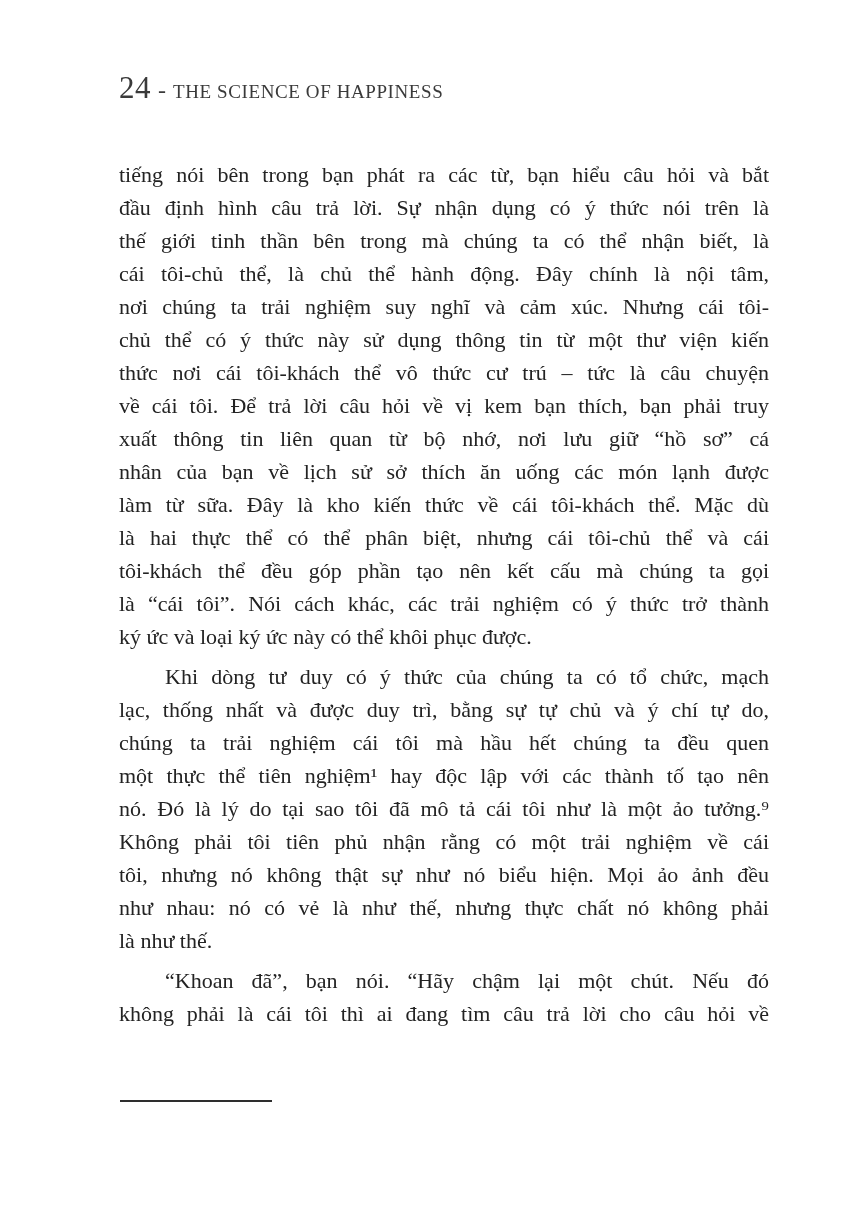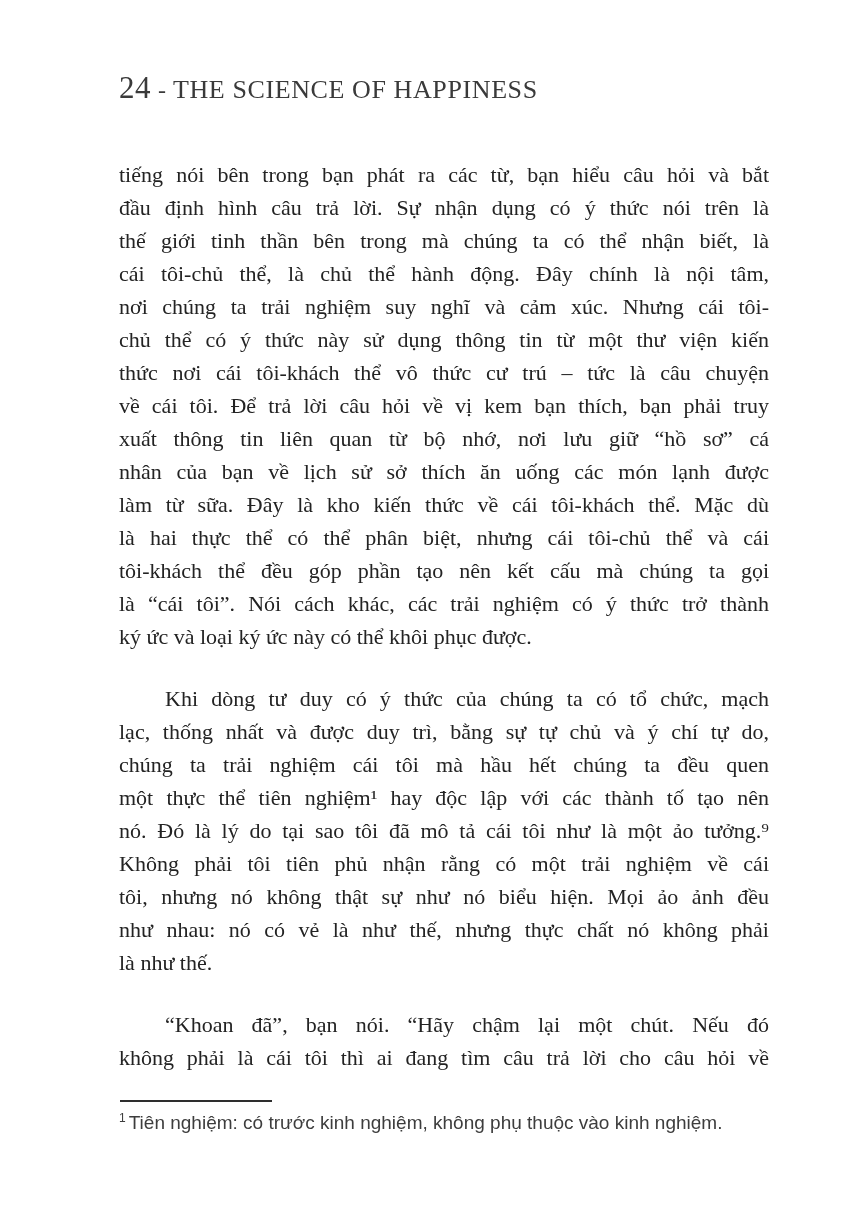--- a/index.html
+++ b/index.html
@@ -21,32 +21,32 @@
   }
   .running-header {
     position: absolute;
     left: 119px;
     top: 70px;
     color: var(--header-color);
     white-space: nowrap;
   }
   .running-header .pagenum { font-size: 31px; letter-spacing: 0.5px; text-align: right; }
   .running-header .sep { font-size: 24px; margin: 0 7px; }
-  .running-header .booktitle { font-size: 26px; letter-spacing: 0.6px; }
+  .running-header .booktitle { font-size: 19px; letter-spacing: 0.6px; }
   .body-text {
     position: absolute;
     left: 119px;
     top: 158px;
     width: 650px;
     color: var(--text-color);
     font-size: 22px;
     line-height: 33px;
   }
   .para { margin: 0; }
-  .para + .para { margin-top: 29px; }
+  .para + .para { margin-top: 7px; }
   .line {
     text-align: justify;
     text-align-last: justify;
     white-space: normal;
     height: 33px;
     overflow: visible;
   }
   .line.last { text-align-last: left; }
   .para.indent .line:first-child { padding-left: 46px; }
   .footnote-rule {
@@ -112,17 +112,14 @@
         <div class="line last">là như thế.</div>
       </div>
       <div class="para indent">
         <div class="line">“Khoan đã”, bạn nói. “Hãy chậm lại một chút. Nếu đó</div>
         <div class="line">không phải là cái tôi thì ai đang tìm câu trả lời cho câu hỏi về</div>
       </div>
     </div>
 
   <div class="footnote-rule"></div>
 
-  <div class="footnote">
-    <sup>1</sup><span>Tiên nghiệm: có trước kinh nghiệm, không phụ thuộc vào kinh nghiệm.</span>
-  </div>
 
 </div>
 
 </body></html>

